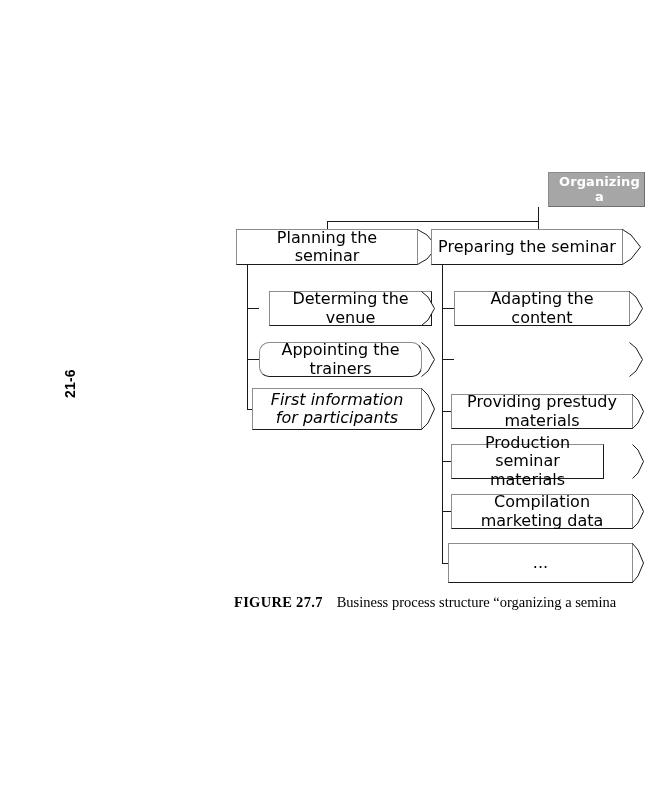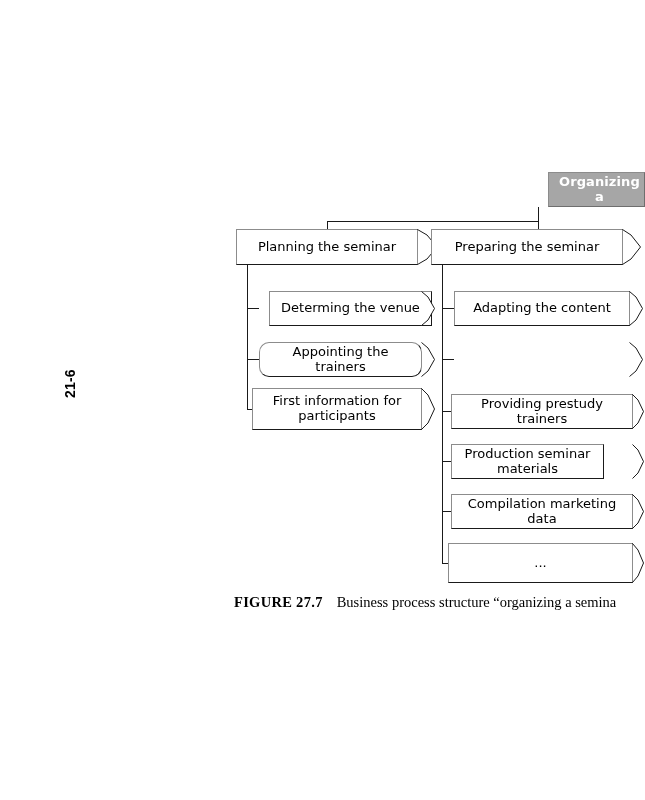--- a/index.html
+++ b/index.html
@@ -56,21 +56,21 @@
     background: #ffffff;
     border-top: 1px solid #8c8c8c;
     border-left: 1px solid #8c8c8c;
     border-right: 1px solid #1a1a1a;
     border-bottom: 1px solid #1a1a1a;
     display: flex;
     align-items: center;
     justify-content: center;
     text-align: center;
     font-family: "DejaVu Sans", sans-serif;
-    font-size: 13px;
+    font-size: 16px;
     color: #000000;
     line-height: 1.15;
     padding: 0 6px;
   }
   .pbox .lbl { display: block; }
 
   
   .chev {
     position: absolute;
     pointer-events: none;
@@ -157,21 +157,21 @@
 
   <div class="pbox" style="left:259px; top:342px; width:163px; height:35px;border-radius:10px;">
     <span class="lbl">Appointing the trainers</span>
   </div>
   <div class="chev" style="left:421px; top:342px;">
     <svg width="15" height="35" viewBox="0 0 15 35">
       <path d="M0.5 0.5 L7 6 L13.5 17.5 L7 29 L0.5 34.5" fill="#ffffff" stroke="#1a1a1a" stroke-width="1"></path>
     </svg>
   </div>
 
-  <div class="pbox" style="left:252px; top:388px; width:170px; height:42px;">
+  <div class="pbox" style="left:252px; top:388px; width:170px; height:42px;font-style:italic;">
     <span class="lbl">First information for participants</span>
   </div>
   <div class="chev" style="left:421px; top:388px;">
     <svg width="15" height="42" viewBox="0 0 15 42">
       <path d="M0.5 0.5 L7 7 L13.5 21 L7 35 L0.5 41.5" fill="#ffffff" stroke="#1a1a1a" stroke-width="1"></path>
     </svg>
   </div>
 
   <div class="pbox" style="left:431px; top:229px; width:192px; height:36px;text-align:right;">
     <span class="lbl">Preparing the seminar</span>
@@ -200,21 +200,21 @@
     </svg>
   </div>
 
   <div class="chev" style="left:629px; top:342px;">
     <svg width="15" height="35" viewBox="0 0 15 35">
       <path d="M0.5 0.5 L7 6 L13.5 17.5 L7 29 L0.5 34.5" fill="#ffffff" stroke="#1a1a1a" stroke-width="1"></path>
     </svg>
   </div>
 
   <div class="pbox" style="left:451px; top:394px; width:182px; height:35px;">
-    <span class="lbl">Providing prestudy trainers</span>
+    <span class="lbl">Providing prestudy materials</span>
   </div>
   <div class="chev" style="left:632px; top:394px;">
     <svg width="13" height="35" viewBox="0 0 13 35">
       <path d="M0.5 0.5 L6 6 L11.5 17.5 L6 29 L0.5 34.5" fill="#ffffff" stroke="#1a1a1a" stroke-width="1"></path>
     </svg>
   </div>
 
   <div class="pbox" style="left:451px; top:444px; width:153px; height:35px;">
     <span class="lbl">Production seminar materials</span>
   </div>

